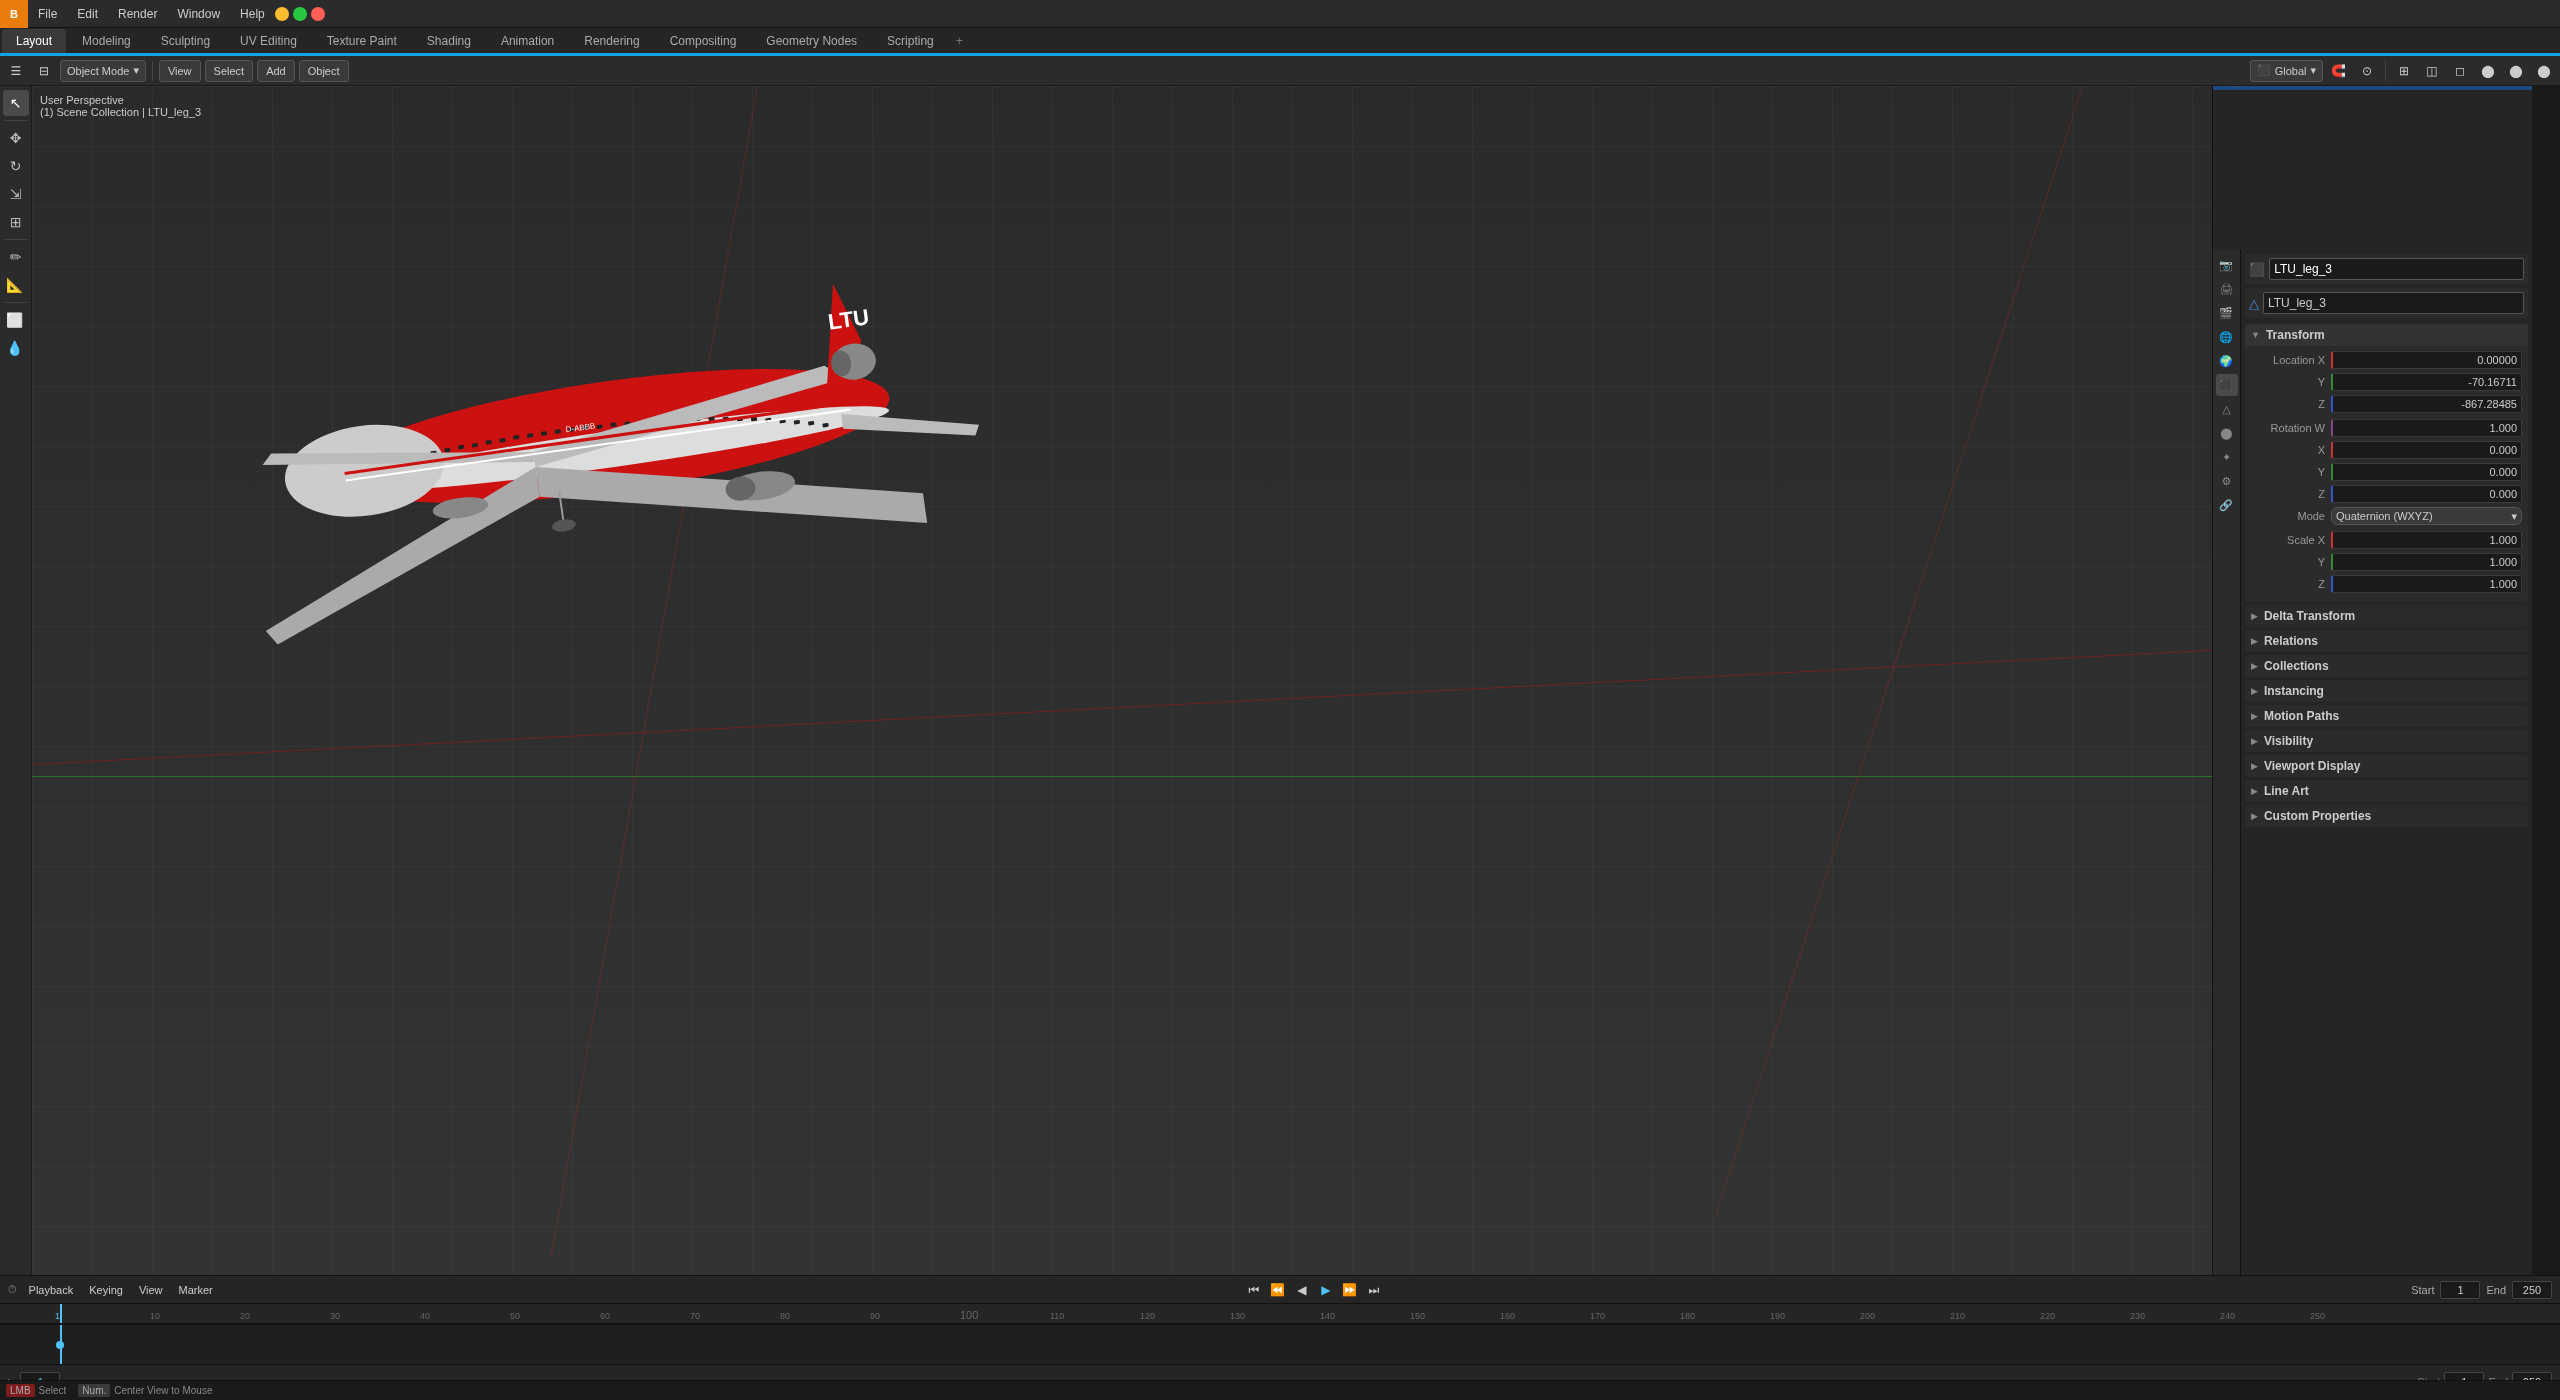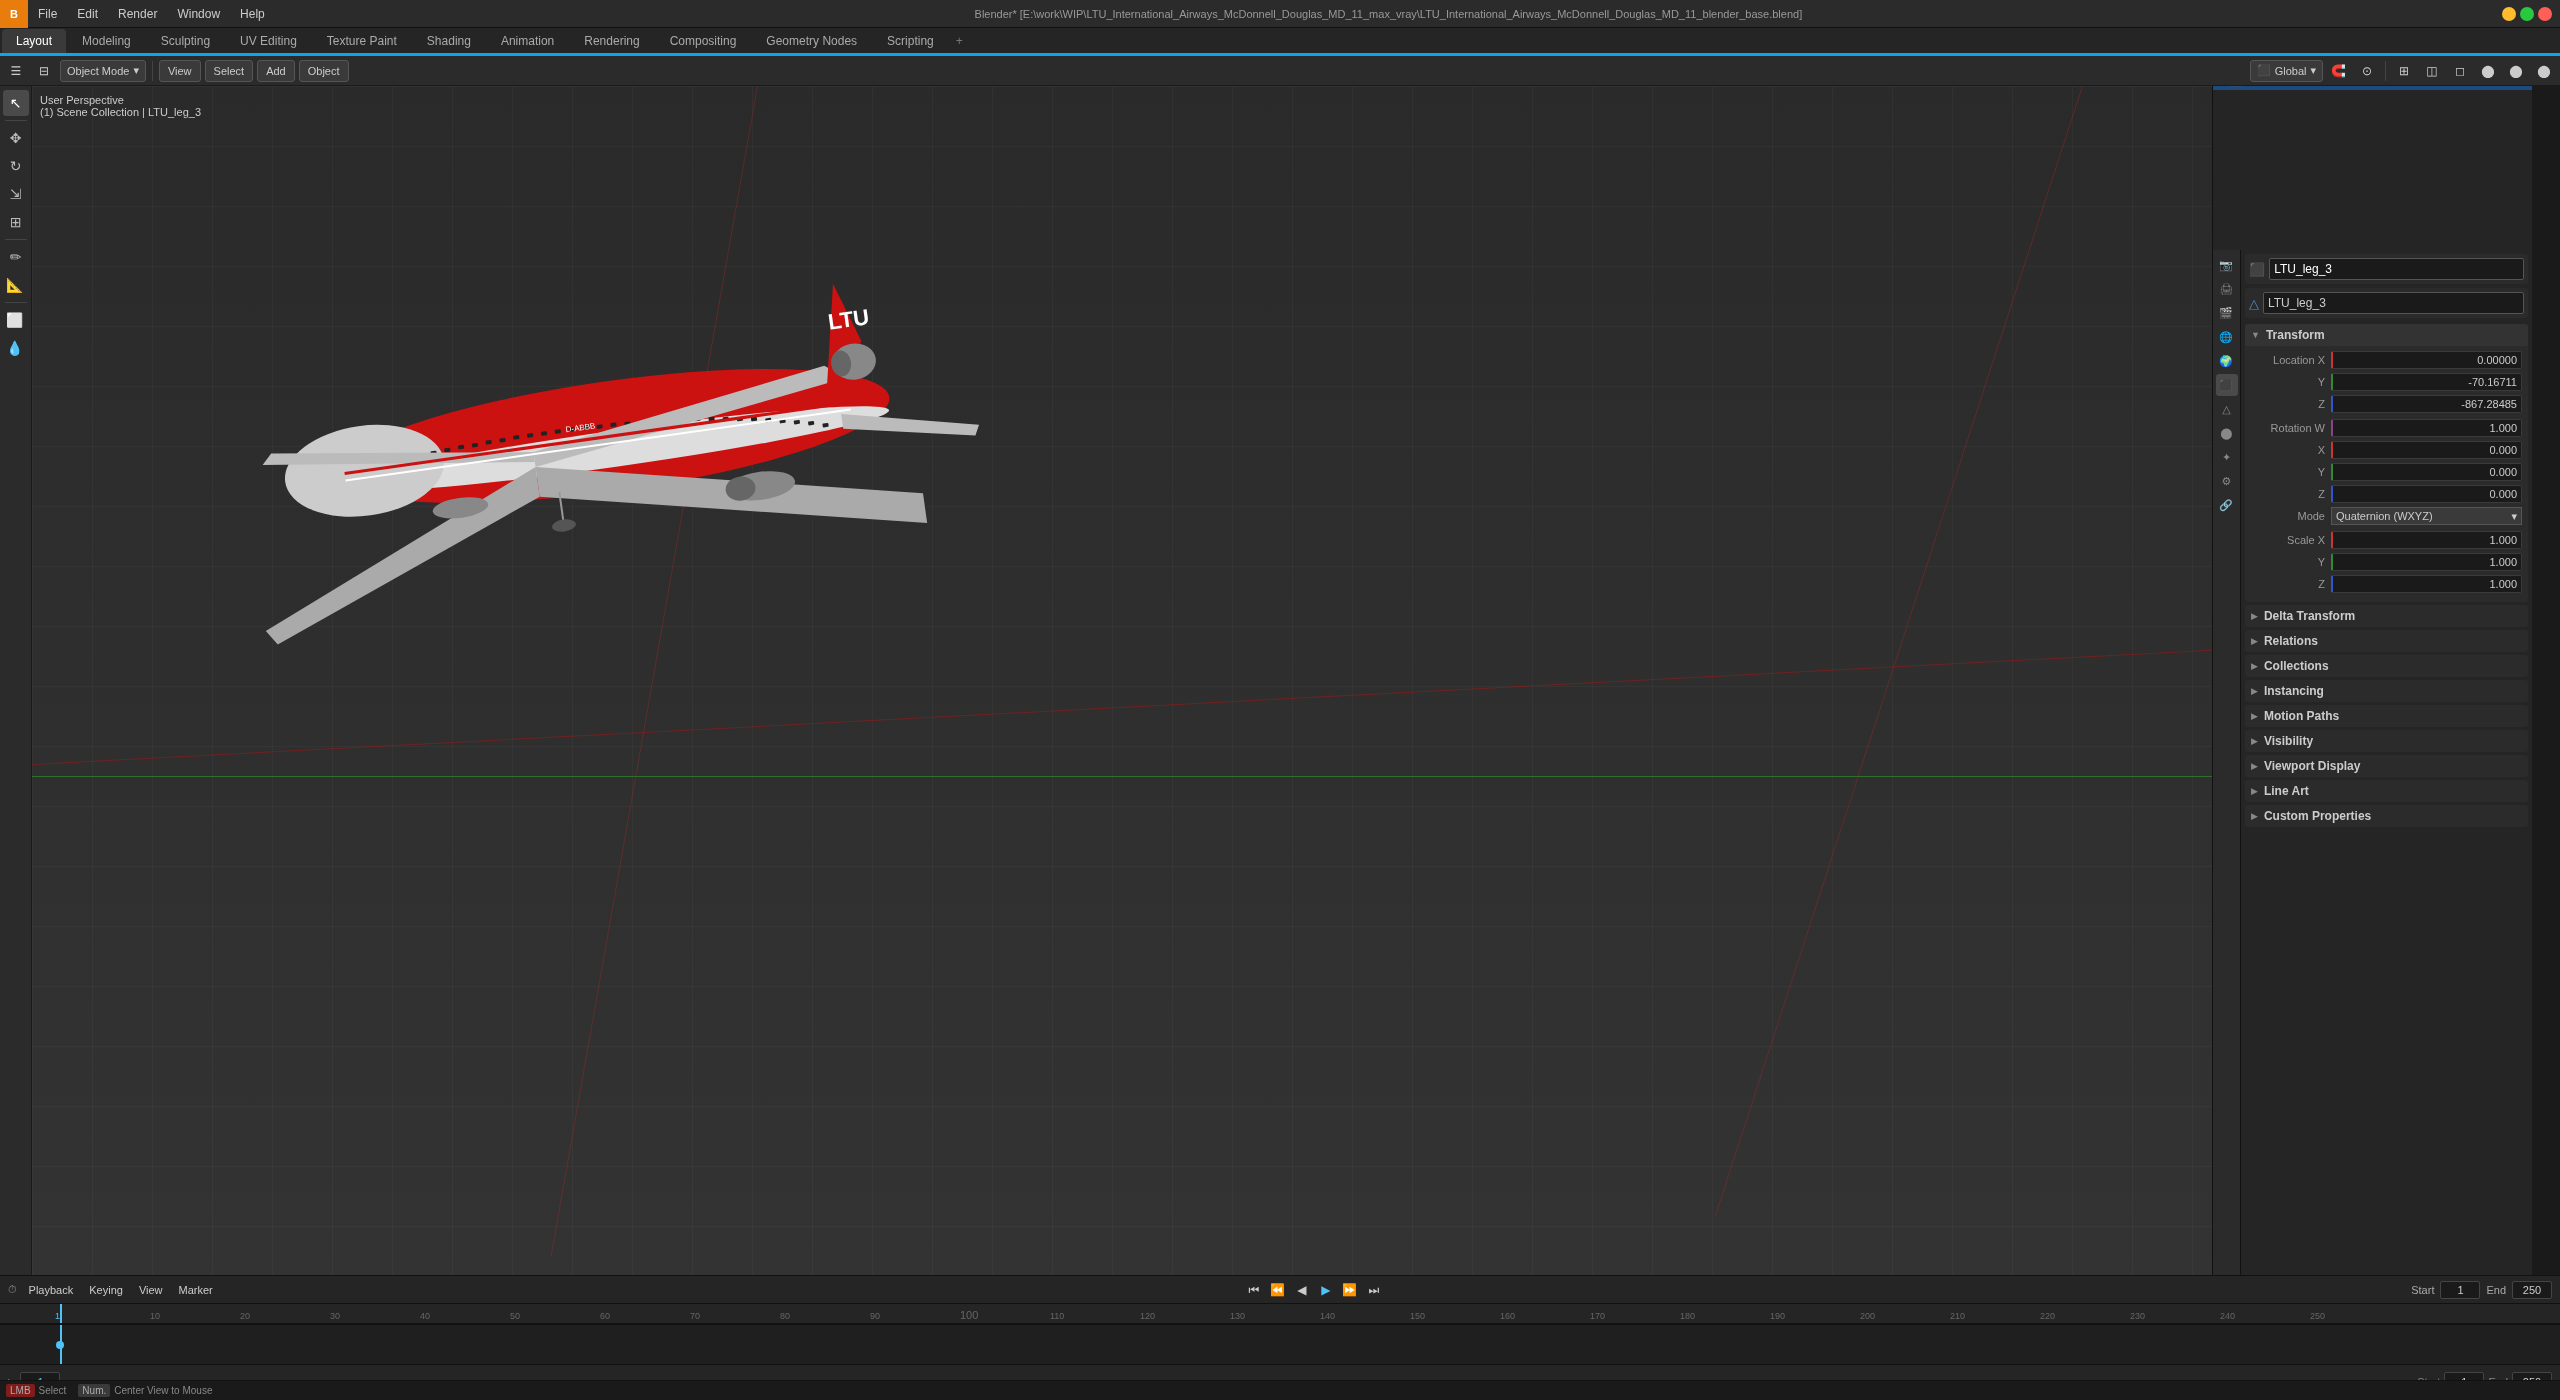--- a/index.html
+++ b/index.html
@@ -454,21 +454,21 @@
       font-size: 11px;
       color: #999;
       text-align: right;
       padding-right: 6px;
     }
     .mode-dropdown {
       flex: 1;
       height: 18px;
       background: #3a3a3a;
       border: 1px solid #555;
-      border-radius: 0;
+      border-radius: 6px;
       color: #ccc;
       font-size: 11px;
       padding: 0 4px;
       display: flex;
       align-items: center;
       justify-content: space-between;
       cursor: pointer;
       gap: 44px;
     }
 
@@ -644,21 +644,20 @@
 
 <div id="top-menu">
   <div class="top-menu-logo">B</div>
   <div class="top-menu-items">
     <div class="top-menu-item">File</div>
     <div class="top-menu-item">Edit</div>
     <div class="top-menu-item">Render</div>
     <div class="top-menu-item">Window</div>
     <div class="top-menu-item">Help</div>
   </div>
-  <div class="top-menu-title">Blender* [E:\work\WIP\LTU_International_Airways_McDonnell_Douglas_MD_11_max_vray\LTU_International_Airways_McDonnell_Douglas_MD_11_blender_base.blend]</div>
   <div class="top-window-controls">
     <div class="win-btn min"></div>
     <div class="win-btn max"></div>
     <div class="win-btn close"></div>
   </div>
 </div>
 
 <div id="workspace-tabs">
   <div class="workspace-tab active" style="background: rgb(58, 58, 58); color: rgb(255, 255, 255);">Layout</div>
   <div class="workspace-tab">Modeling</div>

